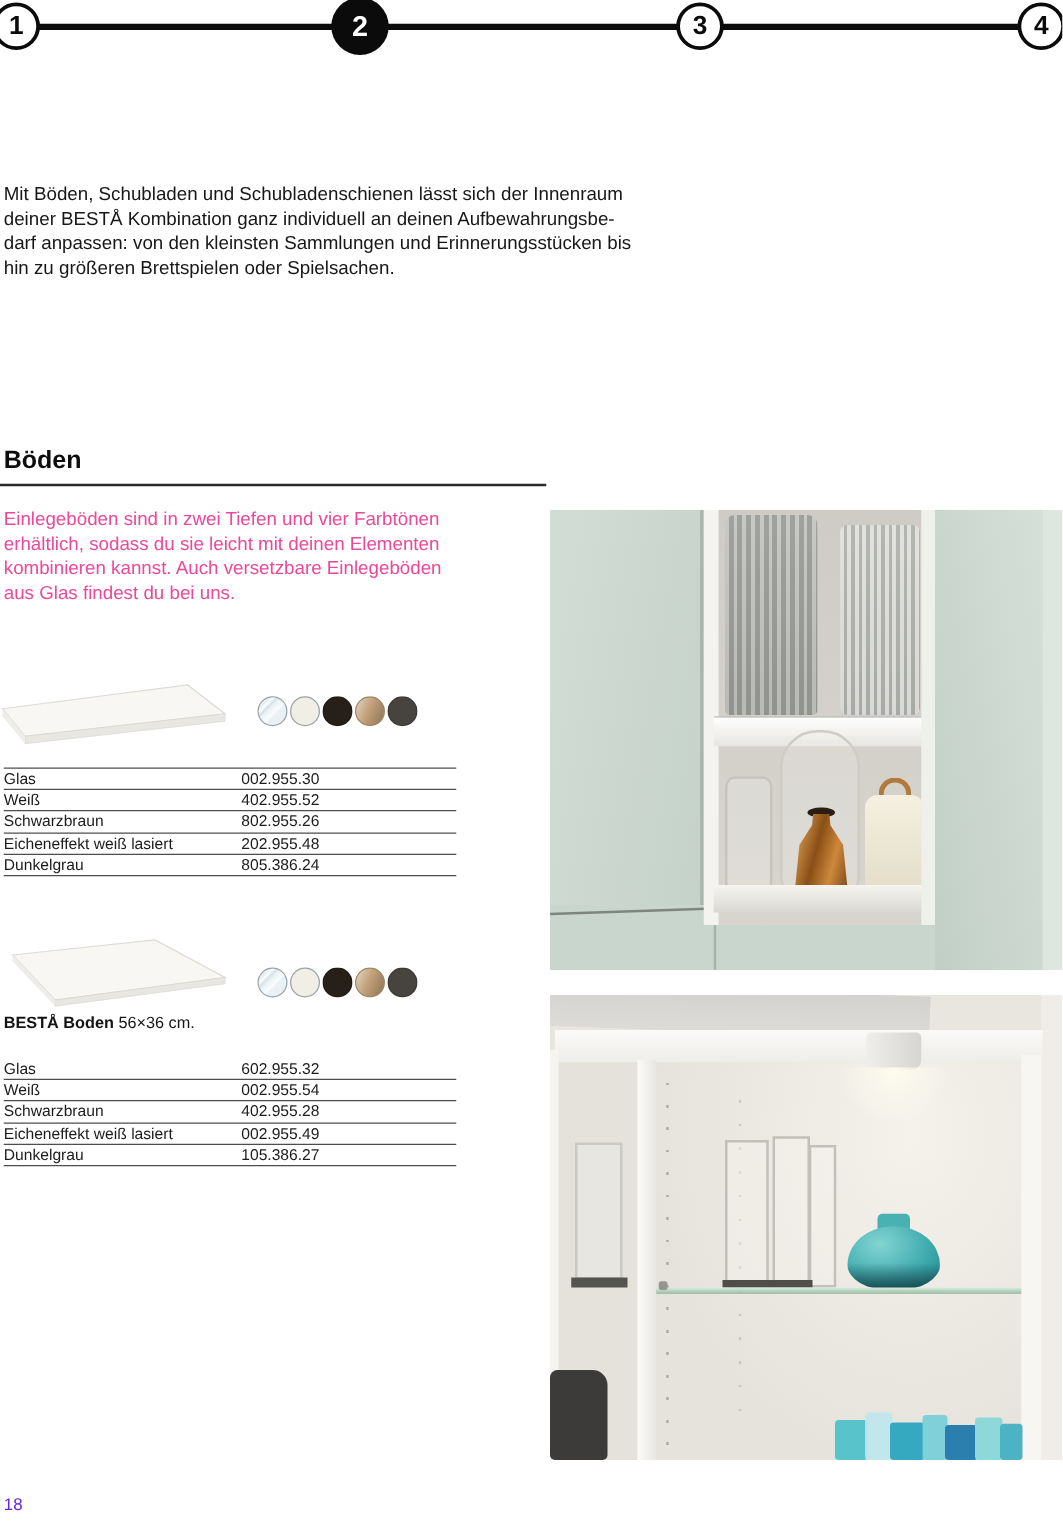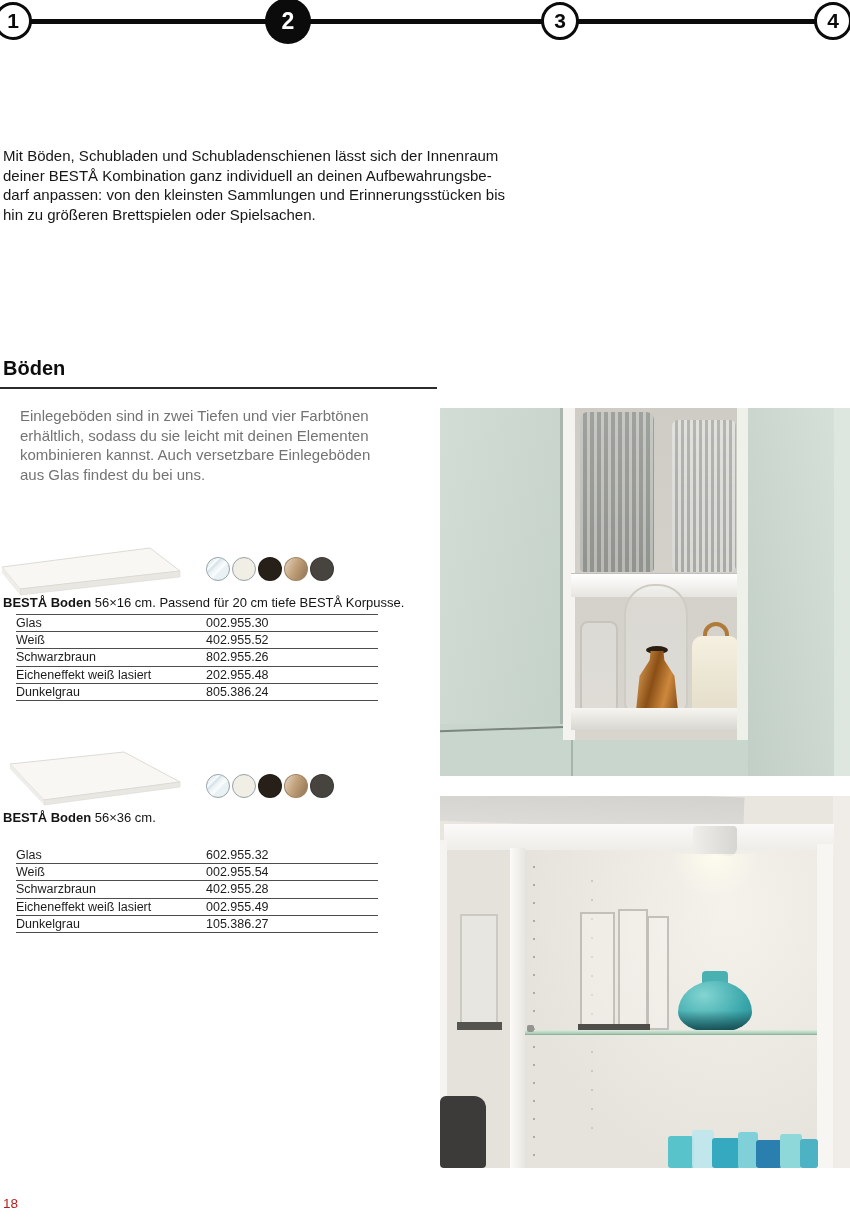--- a/index.html
+++ b/index.html
@@ -19,42 +19,42 @@
   .step2 { left:265px; top:-2px; }
   .step3 { left:541px; top:2px; }
   .step4 { left:814px; top:2px; }
   
   .title { position:absolute; left:2px; top:46px; font-size:51px; font-weight:bold;
            letter-spacing:-1.5px; color:#060606; white-space:nowrap; }
   .intro { position:absolute; left:3px; top:146px; font-size:15px; line-height:19.5px;
            color:#171717; white-space:pre-line; }
   .sec-head { position:absolute; left:3px; top:357px; font-size:20px; font-weight:bold; color:#0d0d0d; }
   .sec-rule { position:absolute; left:0; top:387px; width:437px; height:2px; background:#2b2b2b; }
-  .sec-desc { position:absolute; left:20px; top:406px; font-size:15px; line-height:19.5px;
-              color:#737373; white-space:pre-line; }
+  .sec-desc { position:absolute; left:3px; top:406px; font-size:15px; line-height:19.5px;
+              color:#ec4899; white-space:pre-line; }
   
   .shelf-img { position:absolute; }
   .shelf1 { left:0; top:543px; width:186px; height:58px; }
   .shelf2 { left:2px; top:748px; width:186px; height:58px; }
   .swatches { position:absolute; display:flex; gap:2px; }
   .swatches1 { left:206px; top:557px; }
   .swatches2 { left:206px; top:774px; }
   .swatch { width:24px; height:24px; border-radius:50%; position:relative; border:1px solid rgba(0,0,0,.18); }
   .swatch.ring-gray { border:1px solid #97a2a8; }
   .swatch.glass::after { content:""; position:absolute; inset:0; border-radius:50%;
       background:linear-gradient(135deg, transparent 22%, rgba(255,255,255,.95) 26%, rgba(190,210,220,.5) 34%,
                  transparent 40%, rgba(255,255,255,.85) 55%, transparent 62%); }
   .swatch.oak::after { content:""; position:absolute; inset:0; border-radius:50%;
       background:linear-gradient(115deg, rgba(255,255,255,.38) 15%, rgba(255,255,255,0) 45%, rgba(60,40,20,.28) 85%); }
   .prod-name { position:absolute; left:3px; font-size:13px; color:#141414; }
   .prod-name b { font-weight:bold; }
   .pn1 { top:595px; }
   .pn2a { top:810px; }
   .pn2b { top:825px; font-weight:normal; }
-  .spec-table { position:absolute; left:16px; width:362px; }
+  .spec-table { position:absolute; left:3px; width:362px; }
   .t1 { top:614px; border-top:1px solid #4d4d4d; }
   .t2 { top:847px; }
   .spec-row { display:flex; align-items:center; height:17.2px; border-bottom:1px solid #4d4d4d;
               font-size:12.5px; color:#1c1c1c; }
   .spec-row .finish { flex:0 0 190px; }
   
   .photo { position:absolute; overflow:hidden; }
   .photo > div { position:absolute; }
   .photo1 { left:440px; top:408px; width:410px; height:368px; background:#d3d0c9; }
   .p1-bottom      { left:0; top:314px; width:308px; height:54px; background:#c9d6ce; }
@@ -118,21 +118,21 @@
   .p2-glasses { left:228px; top:334px; width:152px; height:38px; }
   .p2-glasses > div { position:absolute; border-radius:3px; }
   .g1 { left:0;   top:6px;  width:26px; height:32px; background:#59c3cc; }
   .g2 { left:24px; top:0;   width:22px; height:38px; background:rgba(190,230,235,.92); }
   .g3 { left:44px; top:8px; width:28px; height:30px; background:#35a9c0; }
   .g4 { left:70px; top:2px; width:20px; height:36px; background:#7fd0d8; }
   .g5 { left:88px; top:10px; width:26px; height:28px; background:#2a7fae; }
   .g6 { left:112px; top:4px; width:22px; height:34px; background:#8fd8da; }
   .g7 { left:132px; top:9px; width:18px; height:29px; background:#4db3c4; }
   
-  .page-num { position:absolute; left:3px; top:1196px; font-size:13.5px; color:#b91c1c; }
+  .page-num { position:absolute; left:3px; top:1196px; font-size:13.5px; color:#6d28d9; }
 </style>
 </head>
 <body>
 
 <div class="page">
 
   <div class="stepper">
     <div class="step-line"></div>
     <div class="step inactive step1">
         <span>1</span>
@@ -167,21 +167,20 @@
   </svg>
 
   <div class="swatches swatches1">
     <span class="swatch ring-gray glass" title="Glas" style="background-color: rgb(233, 241, 244);"></span>
     <span class="swatch ring-gray" title="Weiß" style="background-color: rgb(240, 238, 229);"></span>
     <span class="swatch" title="Schwarzbraun" style="background-color: rgb(38, 32, 25);"></span>
     <span class="swatch oak" title="Eicheneffekt weiß lasiert" style="background-color: rgb(194, 161, 122);"></span>
     <span class="swatch" title="Dunkelgrau" style="background-color: rgb(71, 68, 64);"></span>
   </div>
 
-  <p class="prod-name pn1"><b>BESTÅ Boden</b> <span>56×16 cm. Passend für 20 cm tiefe BESTÅ Korpusse.</span></p>
 
   <div class="spec-table t1">
     <div class="spec-row">
       <span class="finish">Glas</span>
       <span class="article">002.955.30</span>
     </div>
     <div class="spec-row">
       <span class="finish">Weiß</span>
       <span class="article">402.955.52</span>
     </div>

